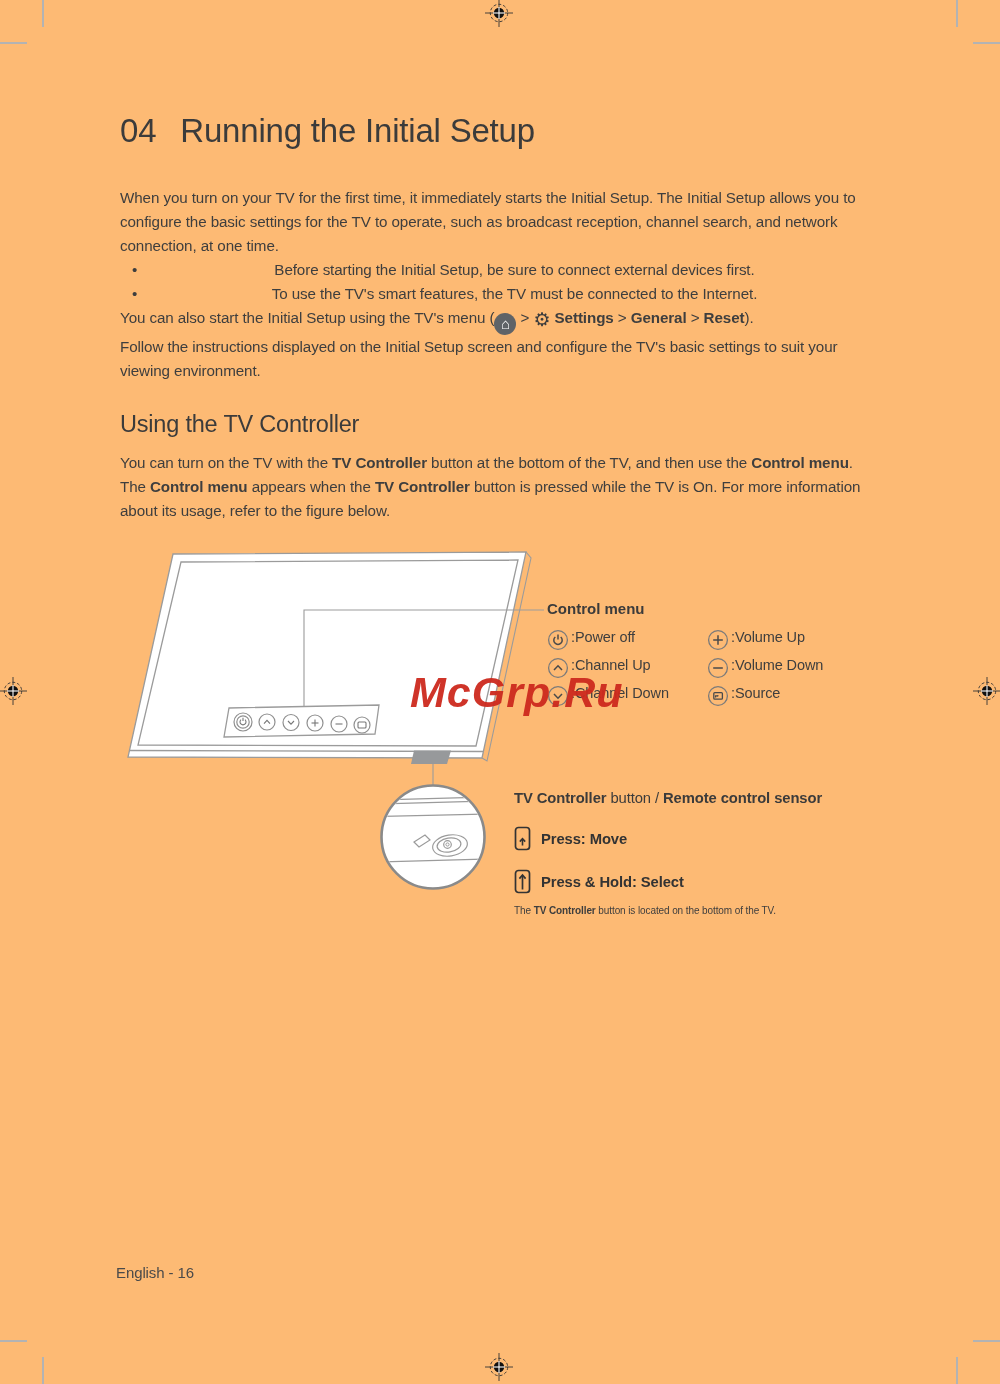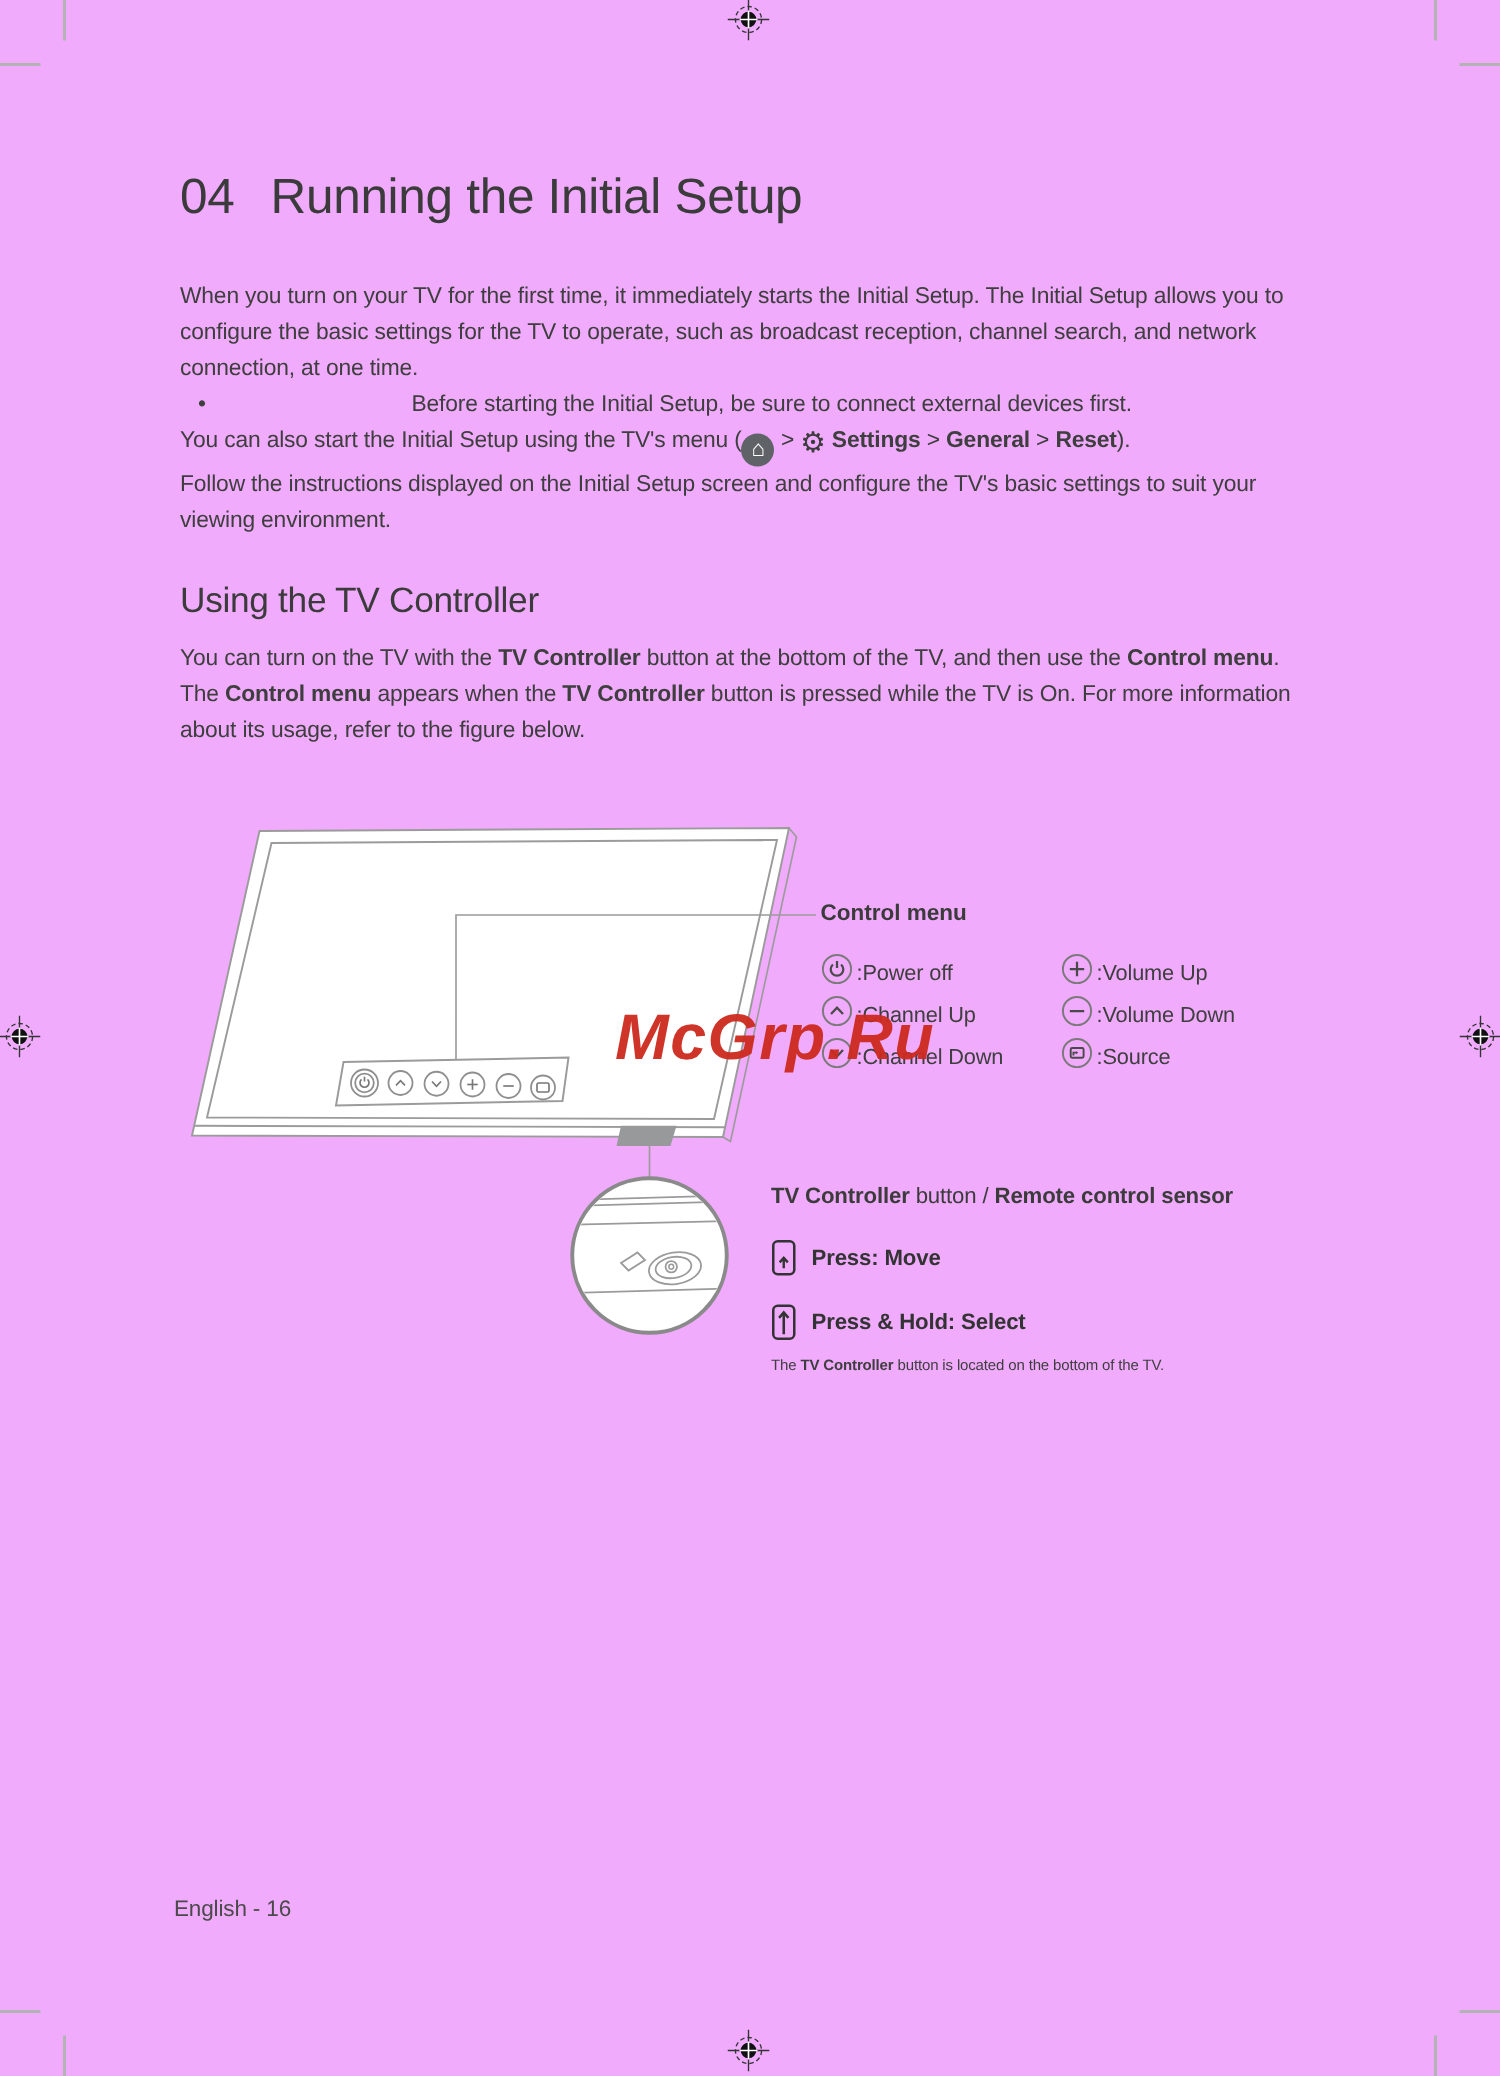--- a/index.html
+++ b/index.html
@@ -1,20 +1,20 @@
 <!DOCTYPE html>
 <html><head>
 <meta charset="utf-8">
 <style>
   * { box-sizing: border-box; margin: 0; padding: 0; }
   html,body { background:#fff; }
   .page {
     position: relative;
     width: 1000px; height: 1384px;
-    background: #f0abfc;
+    background: #fdba74;
     font-family: "Liberation Sans", sans-serif;
     color: #3e3e3e;
     overflow: hidden;
   }
   
   .crop { position:absolute; background:#b3b3b3; }
   
   .regmark { position:absolute; width:28px; height:28px; }
   
   .content { position:absolute; left:120px; top:106px; width:762px; }
@@ -29,21 +29,21 @@
   .inline-icon { display:inline-block; vertical-align:-6px; }
   .home-badge { display:inline-flex; width:22px; height:22px; border-radius:50%; background:#5f6367; color:#fff;
                 align-items:center; justify-content:center; font-size:15px; line-height:1; }
   .gear-glyph { font-size:19px; color:#3c3c3c; display:inline-block; vertical-align:-3px; }
   h2.subhead { font-size:23.5px; font-weight:400; color:#3b3b3b; line-height:32px; margin-top:25px; margin-bottom:11px; letter-spacing:-0.2px; }
   
   .diagram-svg { position:absolute; left:120px; top:545px; }
   .ctrl-menu { position:absolute; left:547px; top:600px; width:340px; }
   .ctrl-menu-title { font-size:15px; font-weight:700; color:#3b3b3b; line-height:18px; }
   .ctrl-grid { display:grid; grid-template-columns:160px auto; margin-top:11px; }
-  .ctrl-row { display:flex; align-items:flex-end; height:28px; }
+  .ctrl-row { display:flex; align-items:flex-start; height:28px; }
   .ctrl-row svg { flex:0 0 auto; }
   .ctrl-label { font-size:14.5px; letter-spacing:-0.1px; color:#3e3e3e; margin-left:2px; white-space:nowrap; }
   .tvc-info { position:absolute; left:514px; top:788px; width:380px; }
   .tvc-line1 { font-size:14.8px; line-height:20px; letter-spacing:-0.1px; color:#3b3b3b; }
   .press-row { display:flex; align-items:center; margin-top:18px; height:25px; }
   .press-row svg { flex:0 0 auto; }
   .press-label { font-size:14.8px; font-weight:700; color:#333; margin-left:10px; letter-spacing:-0.1px; }
   .tvc-located { font-size:10px; line-height:19px; letter-spacing:-0.1px; margin-top:7px; color:#3e3e3e; }
   
   .watermark { position:absolute; left:410px; top:668px; font-size:43px; font-style:italic; font-weight:600;
@@ -98,20 +98,21 @@
     <line x1="8" y1="14" x2="20" y2="14" stroke="#fff" stroke-width="1.1"></line>
   </svg>
 
   <div class="content">
     <h1 class="title">
       <span class="num">04</span><span>Running the Initial Setup</span>
     </h1>
     <p class="body">When you turn on your TV for the first time, it immediately starts the Initial Setup. The Initial Setup allows you to configure the basic settings for the TV to operate, such as broadcast reception, channel search, and network connection, at one time.</p>
     <ul class="bullets">
       <li>Before starting the Initial Setup, be sure to connect external devices first.</li>
+      <li>To use the TV's smart features, the TV must be connected to the Internet.</li>
     </ul>
     <div class="menu-line"><span>You can also start the Initial Setup using the TV's menu (</span><span class="inline-icon home-badge">
           <span>⌂</span>
         </span><span style="white-space:pre;"> &gt; </span><span class="gear-glyph">⚙</span><span style="white-space:pre;"> </span><span class="b">Settings</span><span style="white-space:pre;"> &gt; </span><span class="b">General</span><span style="white-space:pre;"> &gt; </span><span class="b">Reset</span><span>).</span></div>
     <p class="body">Follow the instructions displayed on the Initial Setup screen and configure the TV's basic settings to suit your viewing environment.</p>
     <h2 class="subhead">Using the TV Controller</h2>
     <p class="body"><span>You can turn on the TV with the </span><span class="b">TV Controller</span><span> button at the bottom of the TV, and then use the </span><span class="b">Control menu</span><span>. The </span><span class="b">Control menu</span><span> appears when the </span><span class="b">TV Controller</span><span> button is pressed while the TV is On. For more information about its usage, refer to the figure below.</span></p>
   </div>
 
   <svg class="diagram-svg" width="425" height="350" viewBox="0 0 425 350">

